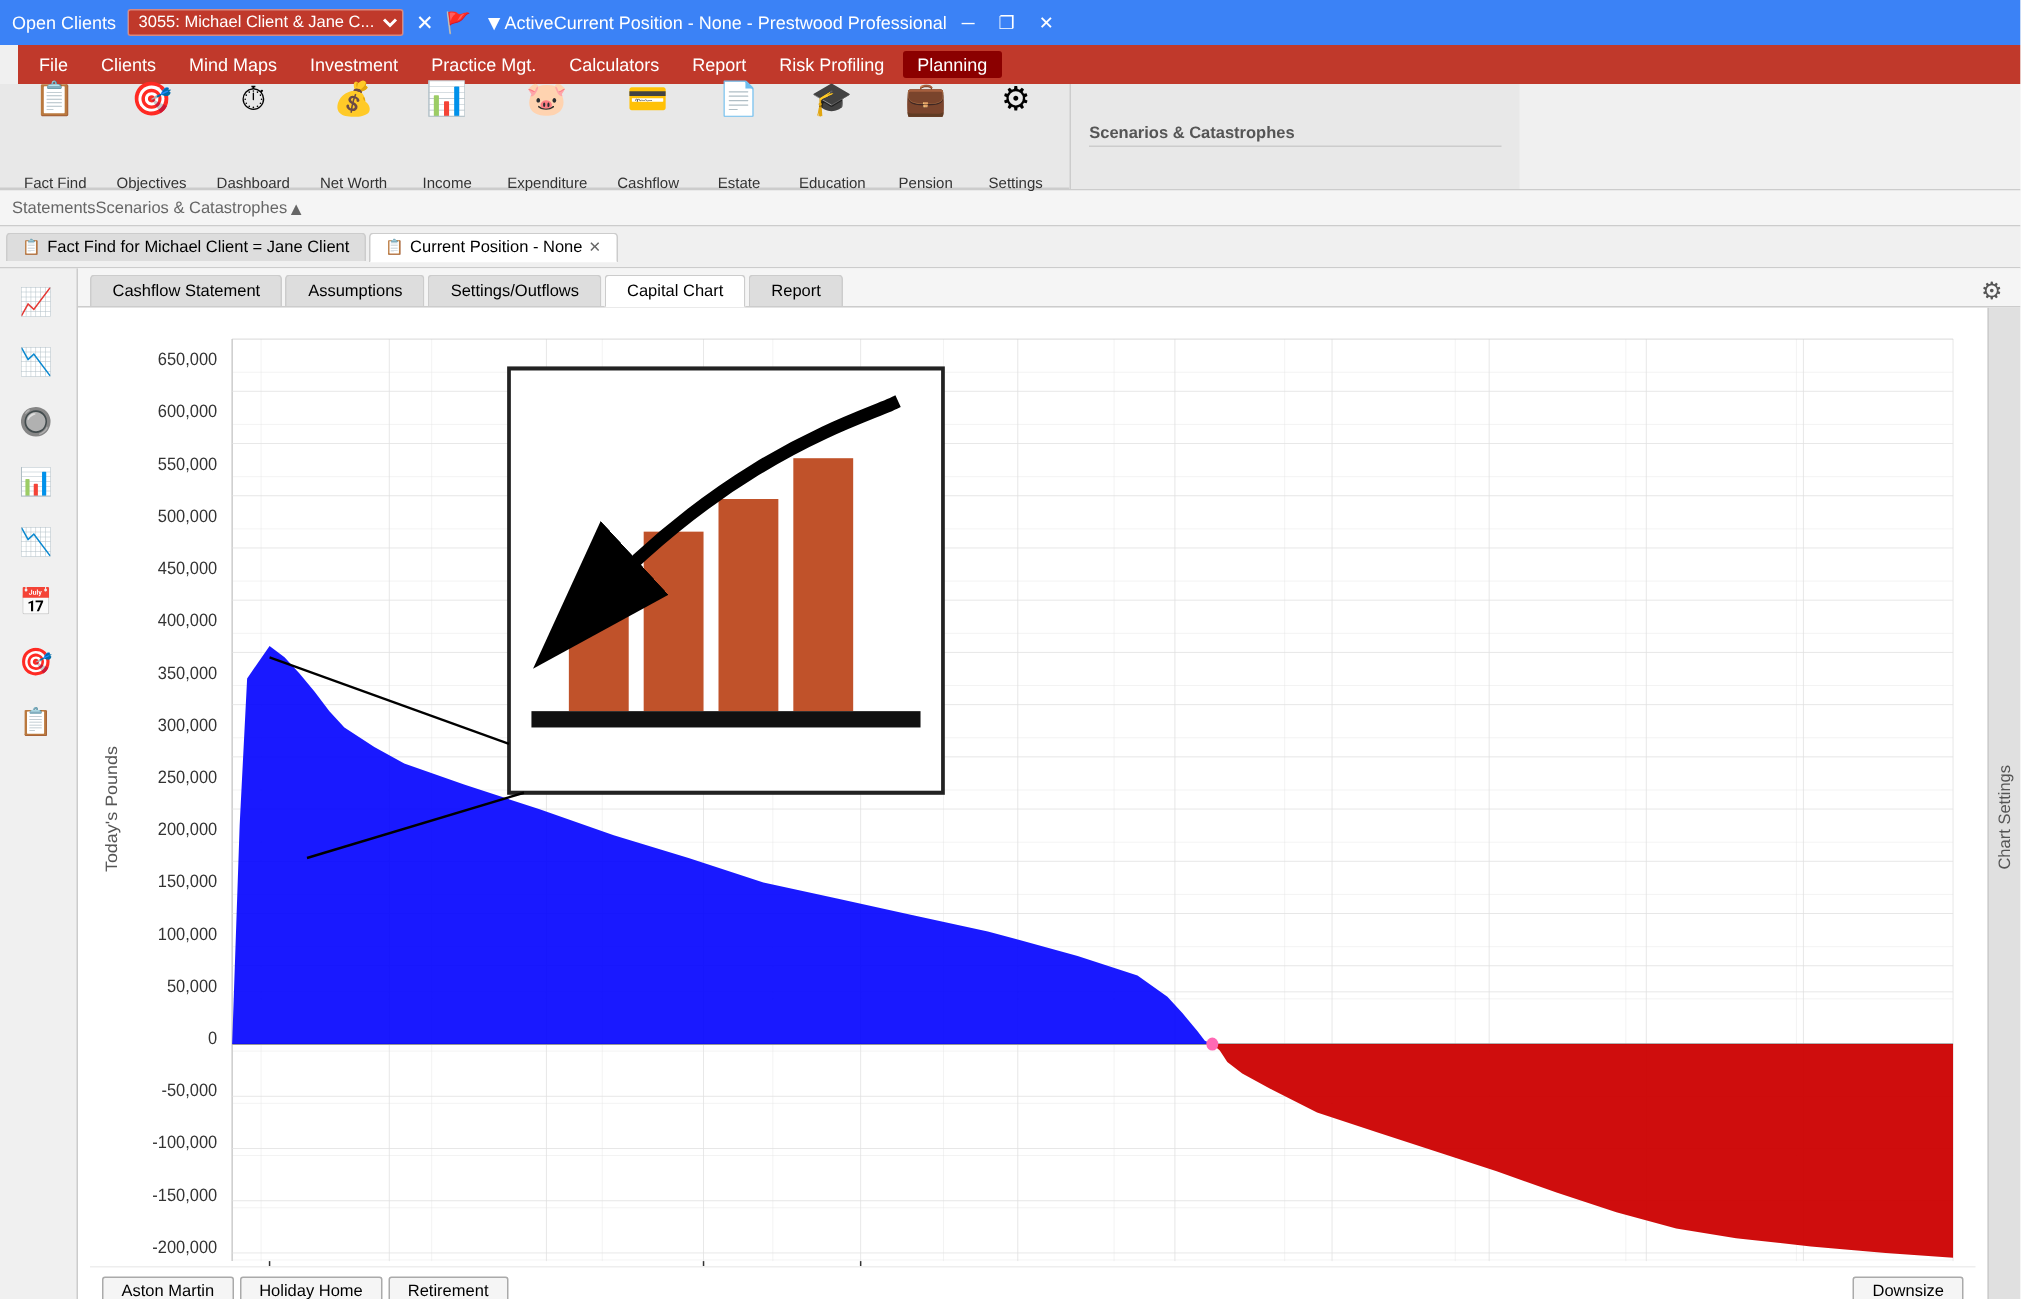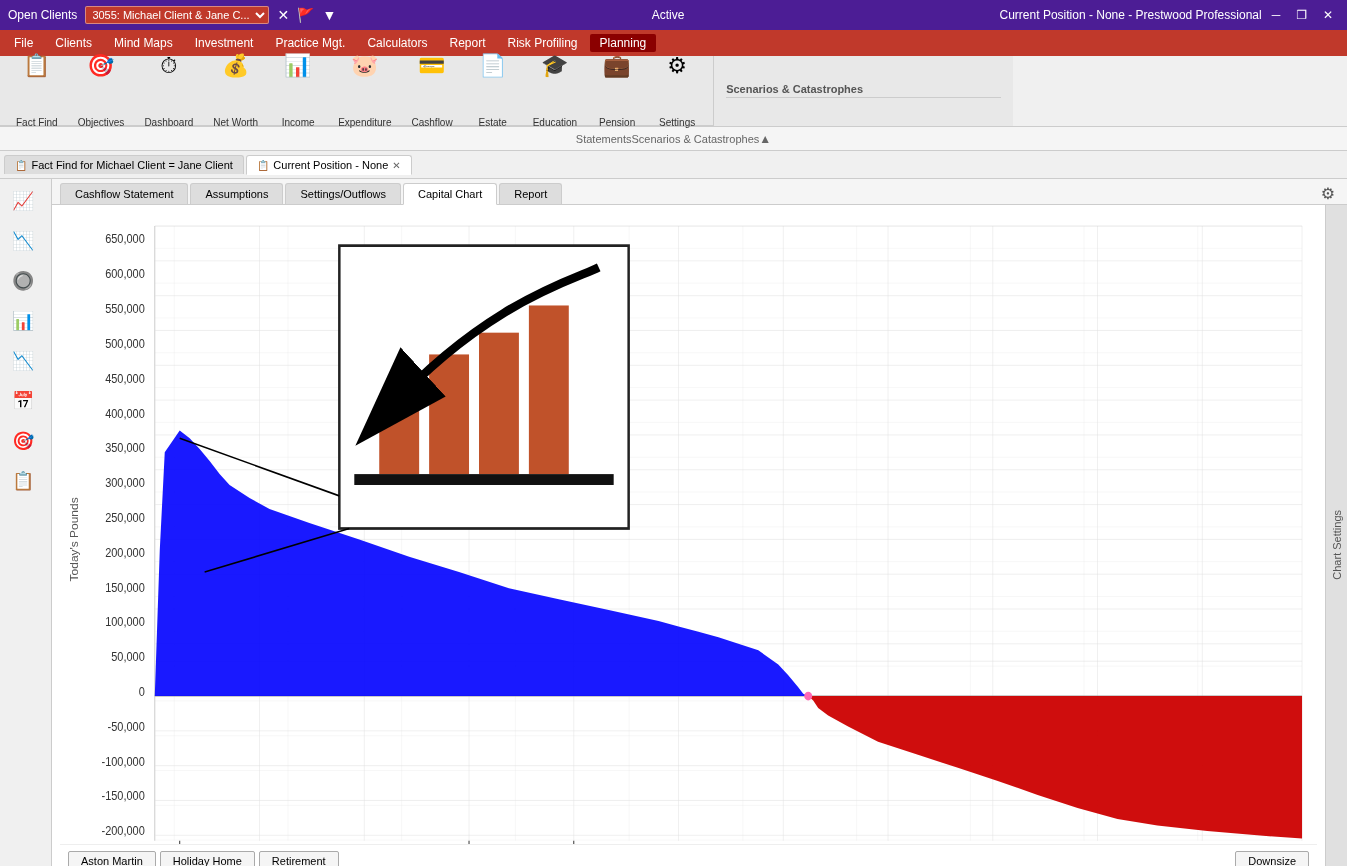--- a/index.html
+++ b/index.html
@@ -1,38 +1,38 @@
 <!DOCTYPE html>
 <html><head>
   <meta charset="utf-8">
   <style>
     * { box-sizing: border-box; margin: 0; padding: 0; }
     body { font-family: 'Segoe UI', Arial, sans-serif; font-size: 12px; background: #f0f0f0; overflow: hidden; }
 
     
     #title-bar {
-      background: #4c1d95;
+      background: #3b82f6;
       color: white;
       height: 30px;
       display: flex;
       align-items: center;
-      justify-content: space-between;
       padding: 12px 8px;
     }
     #title-bar .title-left { display: flex; align-items: center; gap: 8px; font-size: 12px; }
     #title-bar .title-center { font-size: 12px; }
 
     
     #menu-bar {
       background: #c0392b;
       display: flex;
       align-items: center;
       height: 26px;
       padding: 0 4px;
       gap: 2px;
+      margin-left: 12px;
     }
     .menu-item {
       color: white;
       padding: 2px 10px;
       cursor: pointer;
       font-size: 12px;
       border-radius: 2px;
     }
     .menu-item.active { background: #8B0000; }
 
@@ -96,21 +96,21 @@
       padding-bottom: 2px;
       margin-bottom: 2px;
     }
 
     
     #statements-bar {
       background: #f5f5f5;
       border-bottom: 1px solid #ccc;
       display: flex;
       align-items: center;
-      justify-content: center;
+      justify-content: flex-start;
       padding: 2px 8px;
       height: 24px;
     }
     #statements-bar .statements-label { font-size: 11px; color: #666; }
     #statements-bar .scenarios-label { font-size: 11px; color: #666; }
     .collapse-btn { cursor: pointer; font-size: 12px; color: #666; }
 
     
     #tab-bar {
       background: #f0f0f0;

